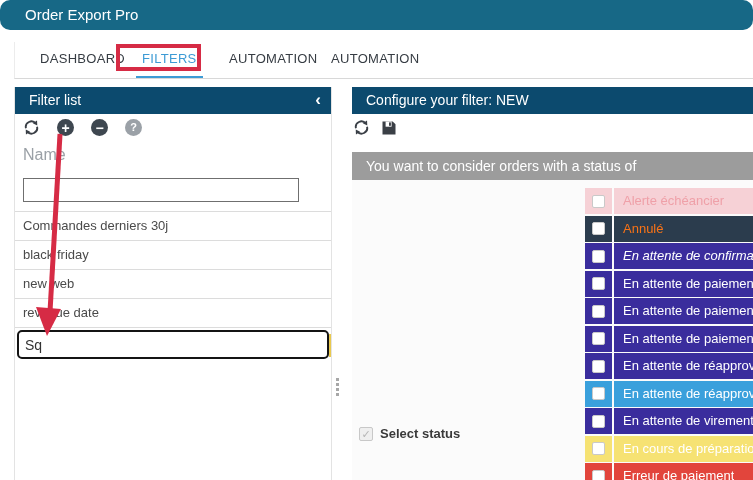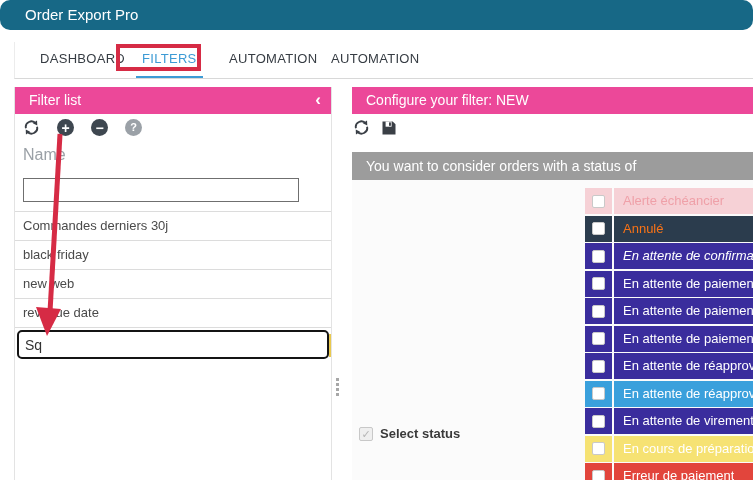--- a/index.html
+++ b/index.html
@@ -17,21 +17,21 @@
        color:#363c43;cursor:pointer;padding:0 6px;}
   .tab.active{color:#3d9bd5;border-bottom:2px solid #3d9bd5;}
   .tab-dashboard{left:19px;} .tab-filters{left:121px;} .tab-templates{left:208px;} .tab-automation{left:310px;}
 
   
   .anno-box{position:absolute;left:116px;top:44px;width:85px;height:27px;box-sizing:border-box;
             border:4px solid #d62b45;z-index:60;pointer-events:none;}
   .anno-arrow{position:absolute;left:0;top:0;z-index:60;pointer-events:none;}
 
   
-  .panel-header{height:27px;background:#ec4899;color:#fff;font-size:14px;line-height:27px;
+  .panel-header{height:27px;background:#0c4a6e;color:#fff;font-size:14px;line-height:27px;
                 padding-left:14px;position:relative;}
   .collapse{position:absolute;right:10px;top:0;font-size:17px;font-weight:bold;line-height:26px;cursor:pointer;}
   .icon-btn{display:inline-block;color:#3a3f46;cursor:pointer;line-height:0;}
   .circle-ic{width:17px;height:17px;border-radius:50%;background:#3e4750;color:#fff;display:inline-flex;
              align-items:center;justify-content:center;font-size:14px;font-weight:bold;line-height:1;cursor:pointer;}
   .circle-ic.gray{background:#9ba1a7;font-size:11px;}
 
   
   .left-panel{position:absolute;left:14px;top:87px;width:316px;bottom:0;background:#fff;
               border-left:1px solid #e3e3e3;border-right:1px solid #e3e3e3;box-sizing:content-box;}

